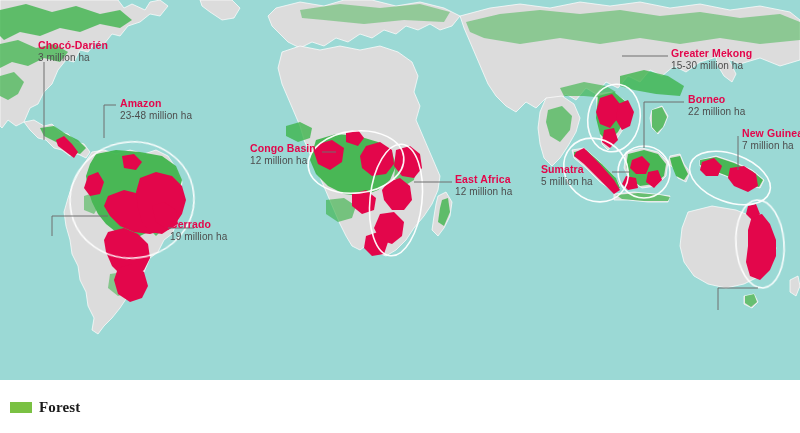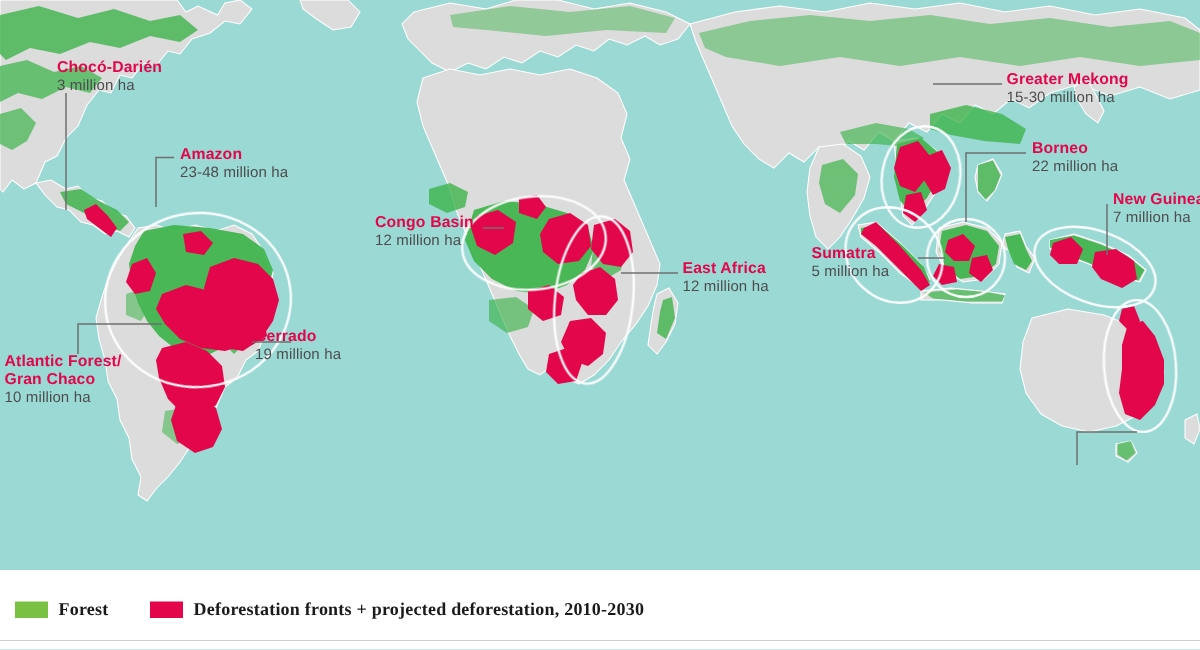--- a/index.html
+++ b/index.html
@@ -1,26 +1,26 @@
 <!DOCTYPE html>
 <html><head>
 <meta charset="utf-8">
 <style>
   html,body{margin:0;padding:0;background:#fff;}
   body{font-family:"Liberation Sans", sans-serif;}
-  #page{position:relative;width:800px;height:427px;overflow:hidden;background:#000000;}
+  #page{position:relative;width:800px;height:427px;overflow:hidden;background:#7dd3fc;}
   #map-area{position:absolute;left:0;top:0;width:800px;height:380px;background:#9bd9d5;overflow:hidden;}
   #map-svg{position:absolute;left:0;top:0;width:800px;height:380px;}
   .label{position:absolute;white-space:nowrap;line-height:1.12;}
   .label .nm{color:#e3064b;font-weight:bold;font-size:10.5px;letter-spacing:.1px;}
   .label .vl{color:#4d4d4d;font-size:10px;letter-spacing:.1px;}
   #legend{position:absolute;left:0;top:380px;width:800px;height:53px;background:#ffffff;}
   .lg-item{position:absolute;top:19px;display:flex;align-items:center;}
   .lg-sw{width:22px;height:11px;display:inline-block;}
-  .lg-tx{font-family:"Liberation Serif",serif;font-weight:bold;font-size:12px;color:#1a1a1a;margin-left:7px;letter-spacing:.15px;}
+  .lg-tx{font-family:"Liberation Serif",serif;font-weight:bold;font-size:15px;color:#1a1a1a;margin-left:7px;letter-spacing:.15px;}
 </style>
 </head>
 <body>
 
 <div id="page">
 
   <div id="map-area">
     <svg id="map-svg" viewBox="0 0 800 380">
       <defs>
         <pattern id="stipple" width="4" height="4" patternUnits="userSpaceOnUse">
@@ -226,25 +226,20 @@
     <div class="label" style="left:120px;top:98px;">
       <div class="nm">Amazon</div>
       <div class="vl">23-48 million ha</div>
     </div>
 
     <div class="label" style="left:170px;top:219px;">
       <div class="nm">Cerrado</div>
       <div class="vl">19 million ha</div>
     </div>
 
-    <div class="label" style="left:3px;top:236px;">
-      <div class="nm">Atlantic Forest/</div>
-      <div class="nm">Gran Chaco</div>
-      <div class="vl">10 million ha</div>
-    </div>
 
     <div class="label" style="left:250px;top:143px;">
       <div class="nm">Congo Basin</div>
       <div class="vl">12 million ha</div>
     </div>
 
     <div class="label" style="left:455px;top:174px;">
       <div class="nm">East Africa</div>
       <div class="vl">12 million ha</div>
     </div>
@@ -269,19 +264,15 @@
       <div class="vl">7 million ha</div>
     </div>
 
   </div>
 
   <div id="legend">
     <div class="lg-item" style="left:10px;">
       <span class="lg-sw" style="background:#7ac143;"></span>
       <span class="lg-tx">Forest</span>
     </div>
-    <div class="lg-item" style="left:100px;">
-      <span class="lg-sw" style="background:#e3064b;"></span>
-      <span class="lg-tx">Deforestation fronts + projected deforestation, 2010-2030</span>
-    </div>
   </div>
 
 </div>
 
 </body></html>

